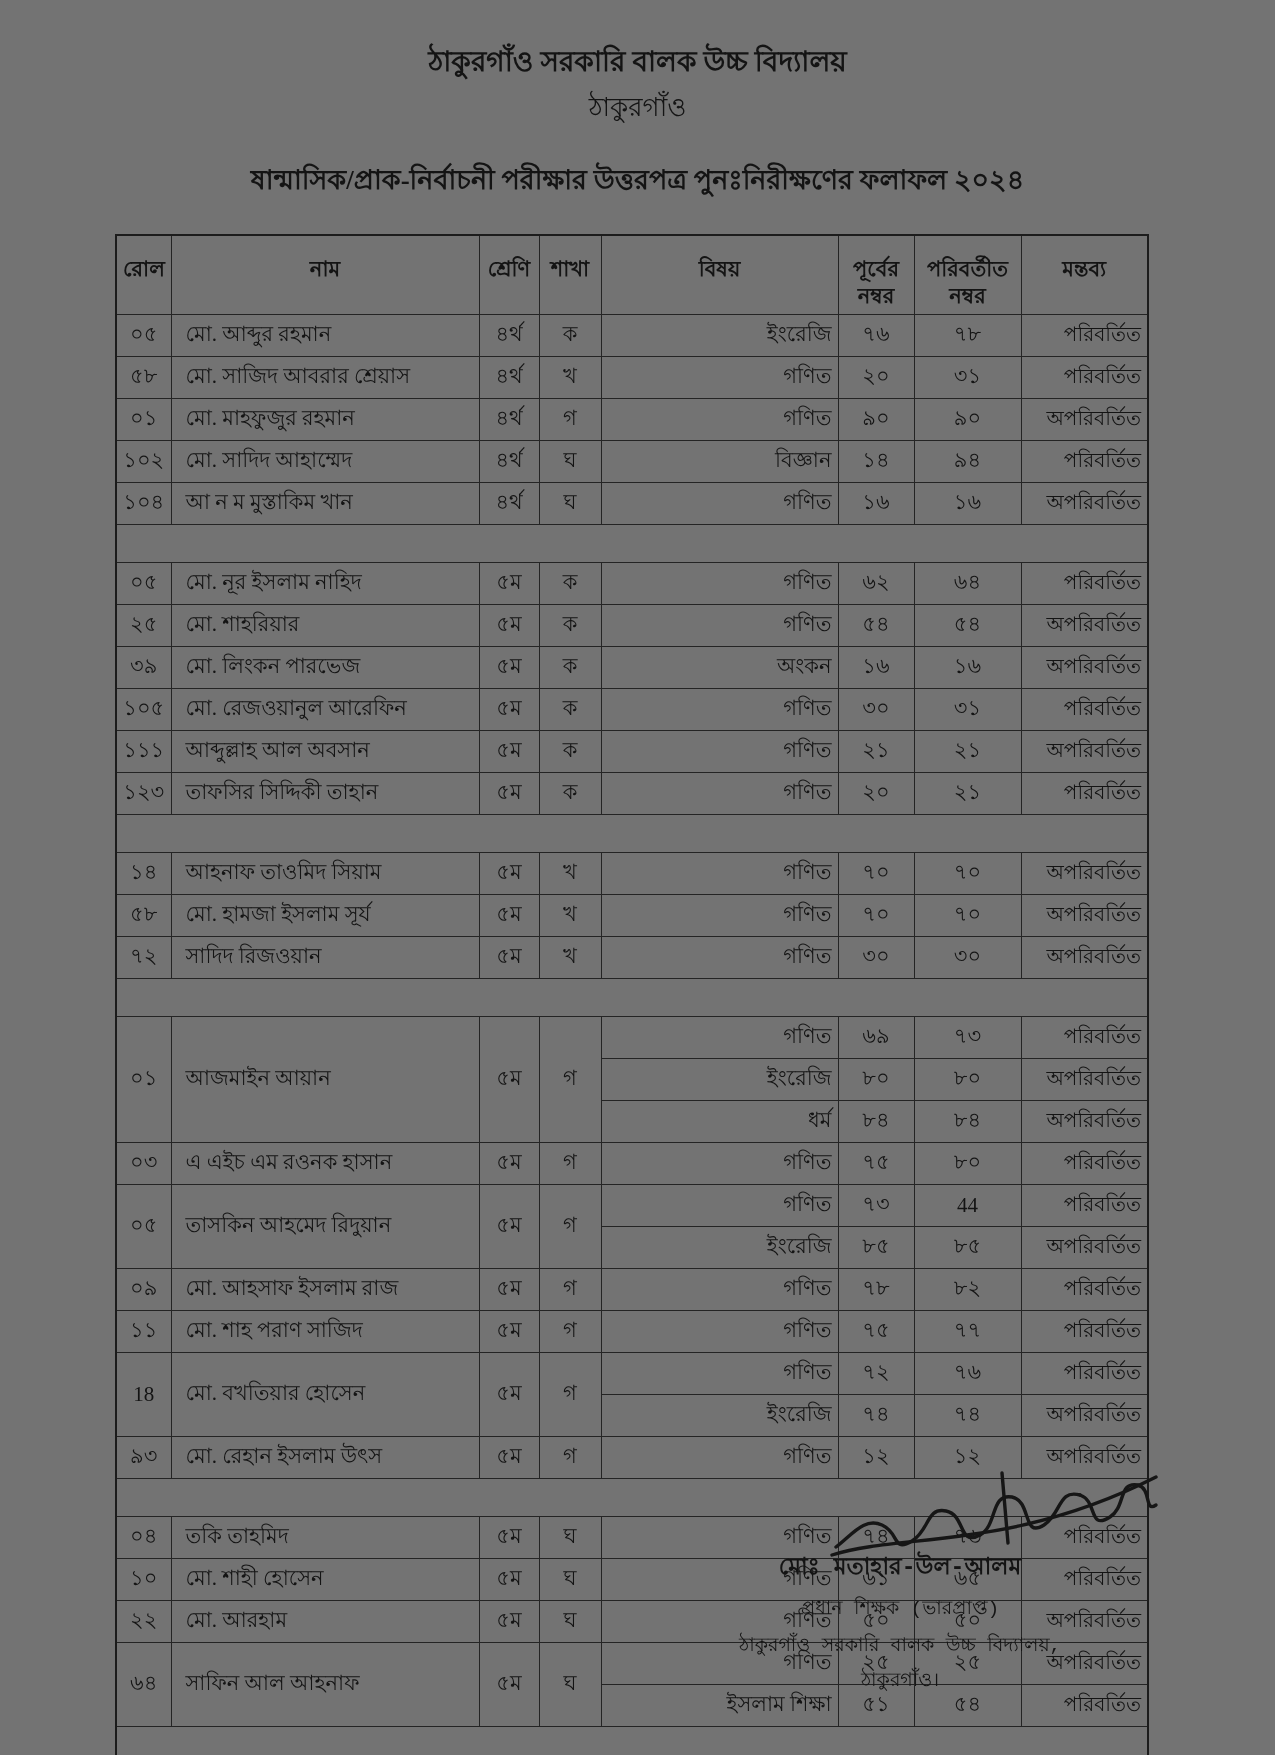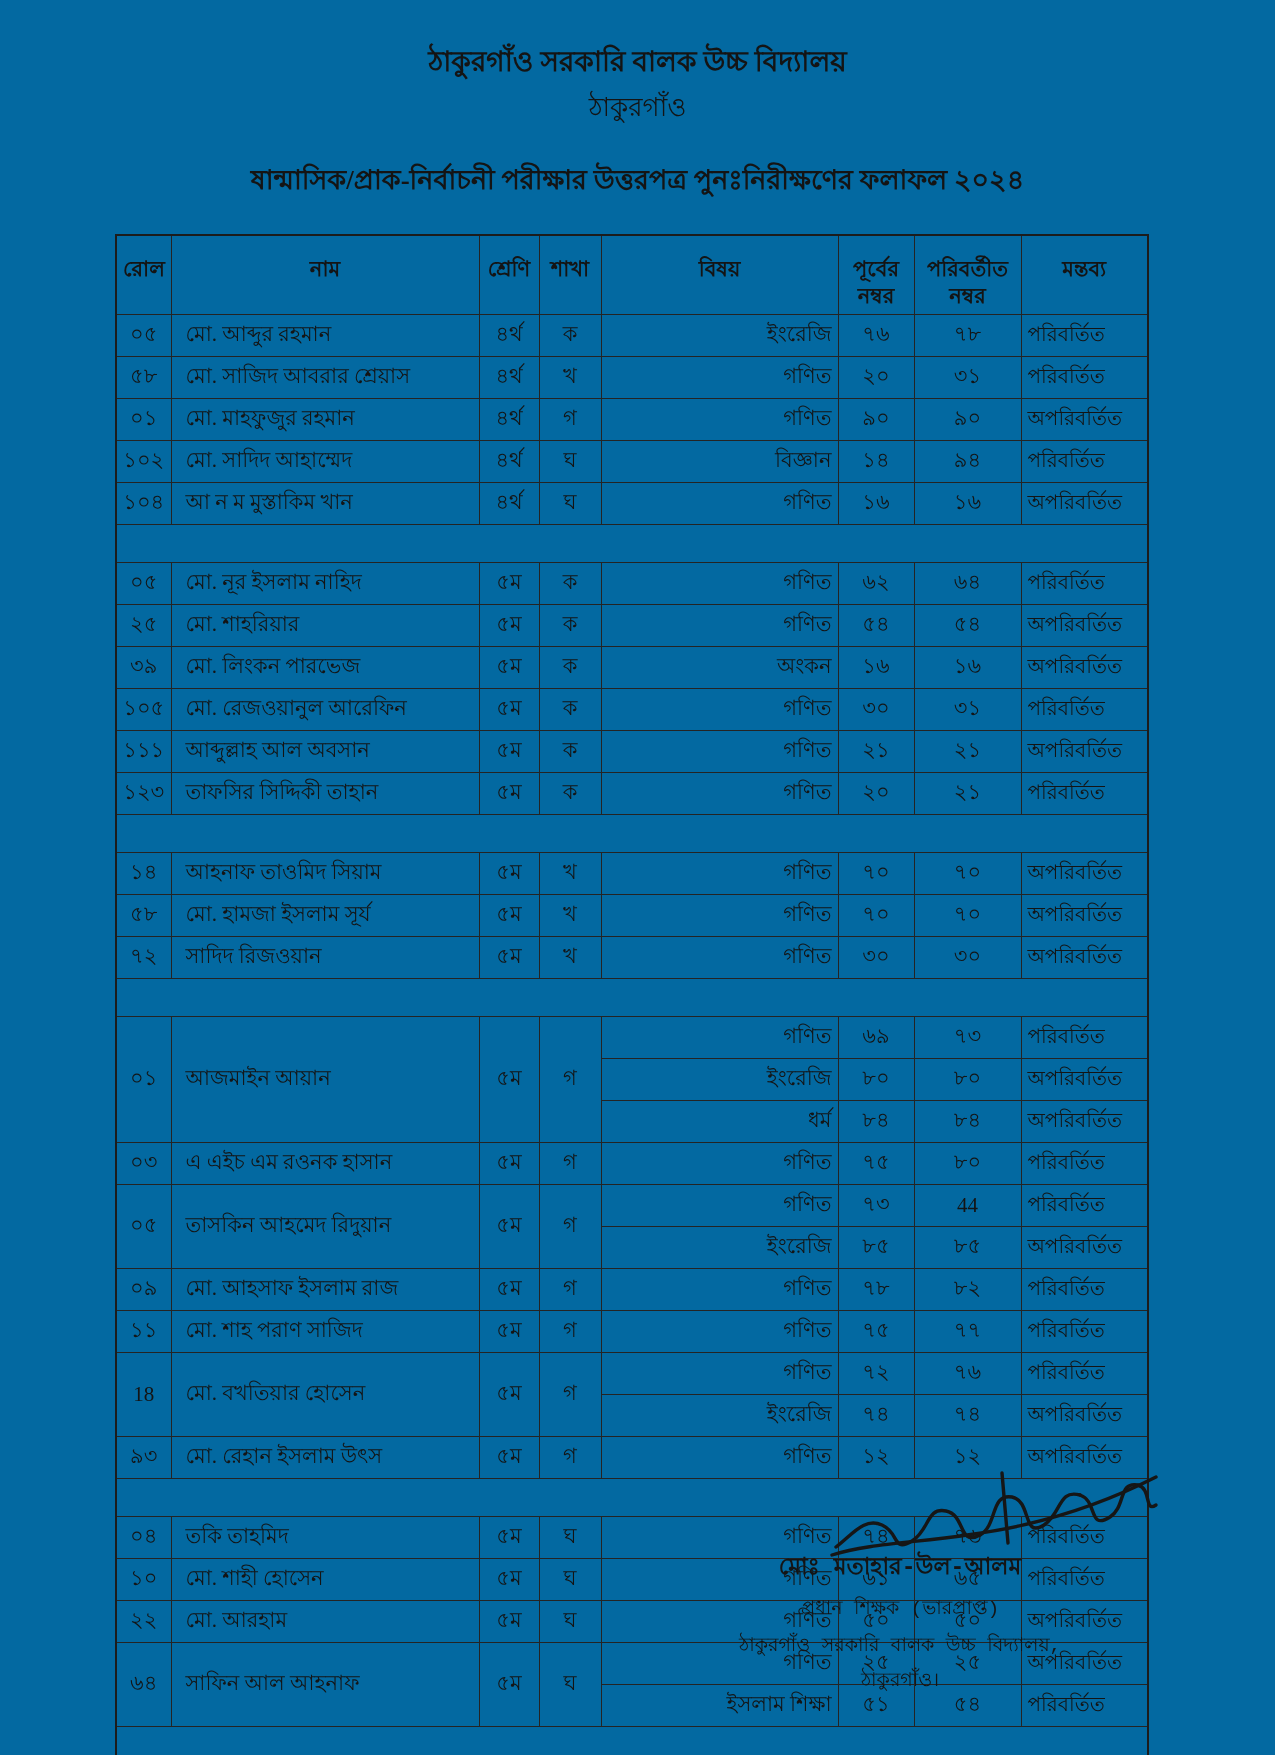--- a/index.html
+++ b/index.html
@@ -5,21 +5,21 @@
   html, body {
     margin: 0;
     padding: 0;
     background: #e8e8e6;
   }
   .page {
     position: relative;
     width: 1275px;
     height: 1755px;
     margin: 0 auto;
-    background: #0369a1;
+    background: #737373;
     color: #141414;
     font-family: "Liberation Serif", "DejaVu Serif", serif;
     overflow: hidden;
   }
   .doc-header { text-align: center; padding-top: 44px; }
   .school-name { font-size: 28px; font-weight: bold; line-height: 1.25; }
   .school-location { font-size: 26px; margin-top: 8px; }
   .doc-title { font-size: 27px; font-weight: bold; margin-top: 28px; }
 
   table.results {
@@ -44,21 +44,21 @@
     height: 62px;
     line-height: 1.3;
   }
   .results td { height: 32px; }
   .c-roll   { text-align: center; }
   .c-name   { text-align: left; padding-left: 14px !important; }
   .c-class  { text-align: center; }
   .c-section{ text-align: center; }
   .c-subject{ text-align: right; padding-left: 10px !important; margin-top: 28px; }
   .c-marks  { text-align: center; }
-  .c-remark { text-align: left; font-size: 20px !important; margin-left: 28px; }
+  .c-remark { text-align: right; font-size: 20px !important; margin-left: 28px; }
   tr.spacer-row td {
     height: 38px;
     border-left: 1.6px solid #242424;
     border-right: 1.6px solid #242424;
   }
 
   .signature-area {
     position: absolute;
     top: 1548px;
     left: 735px;

